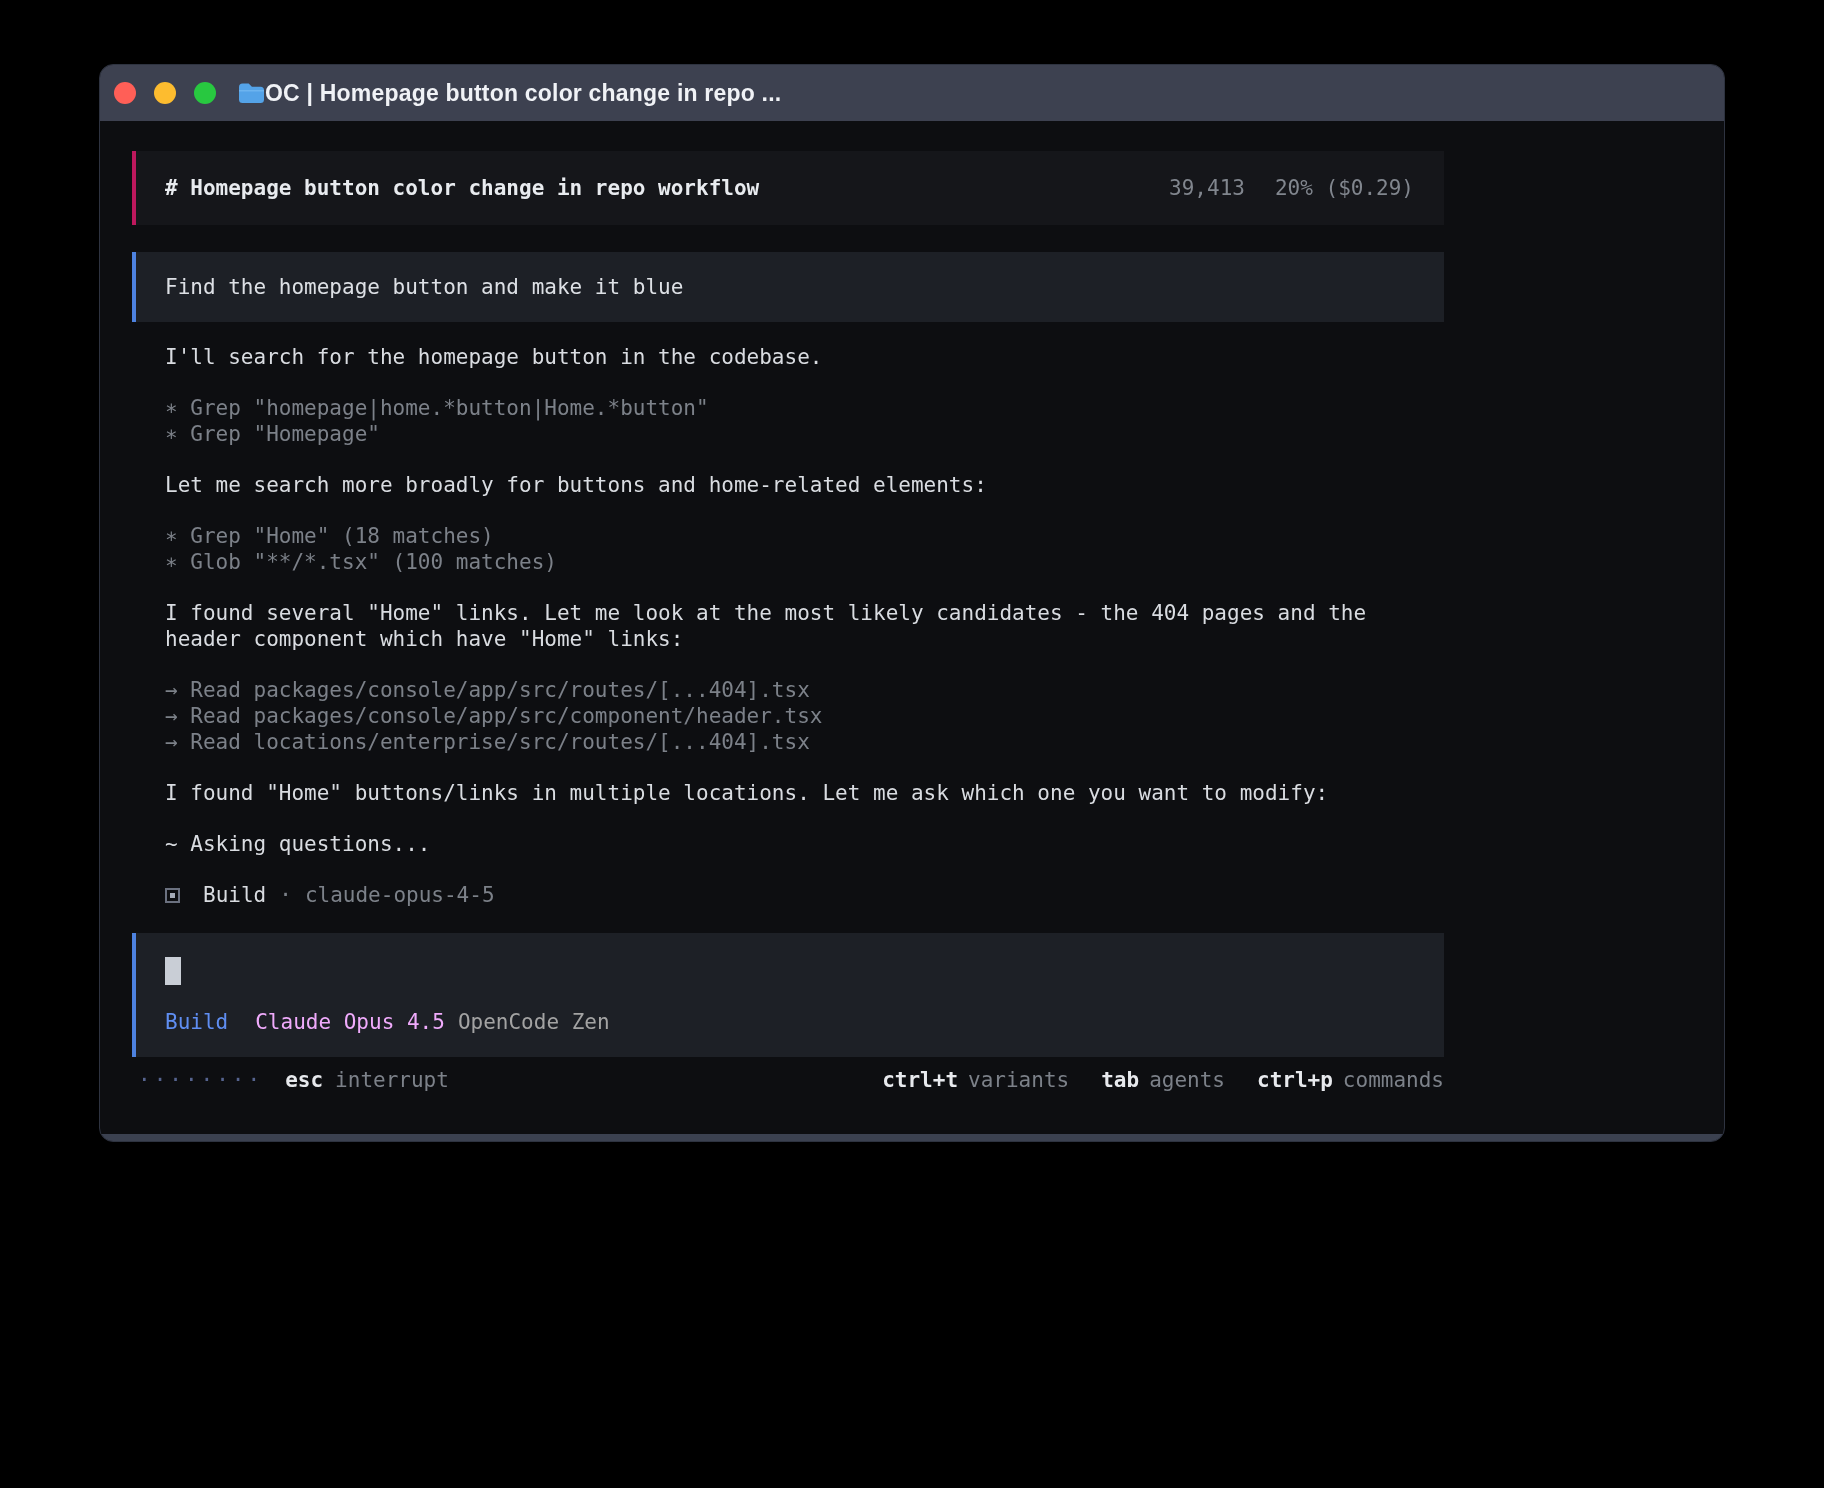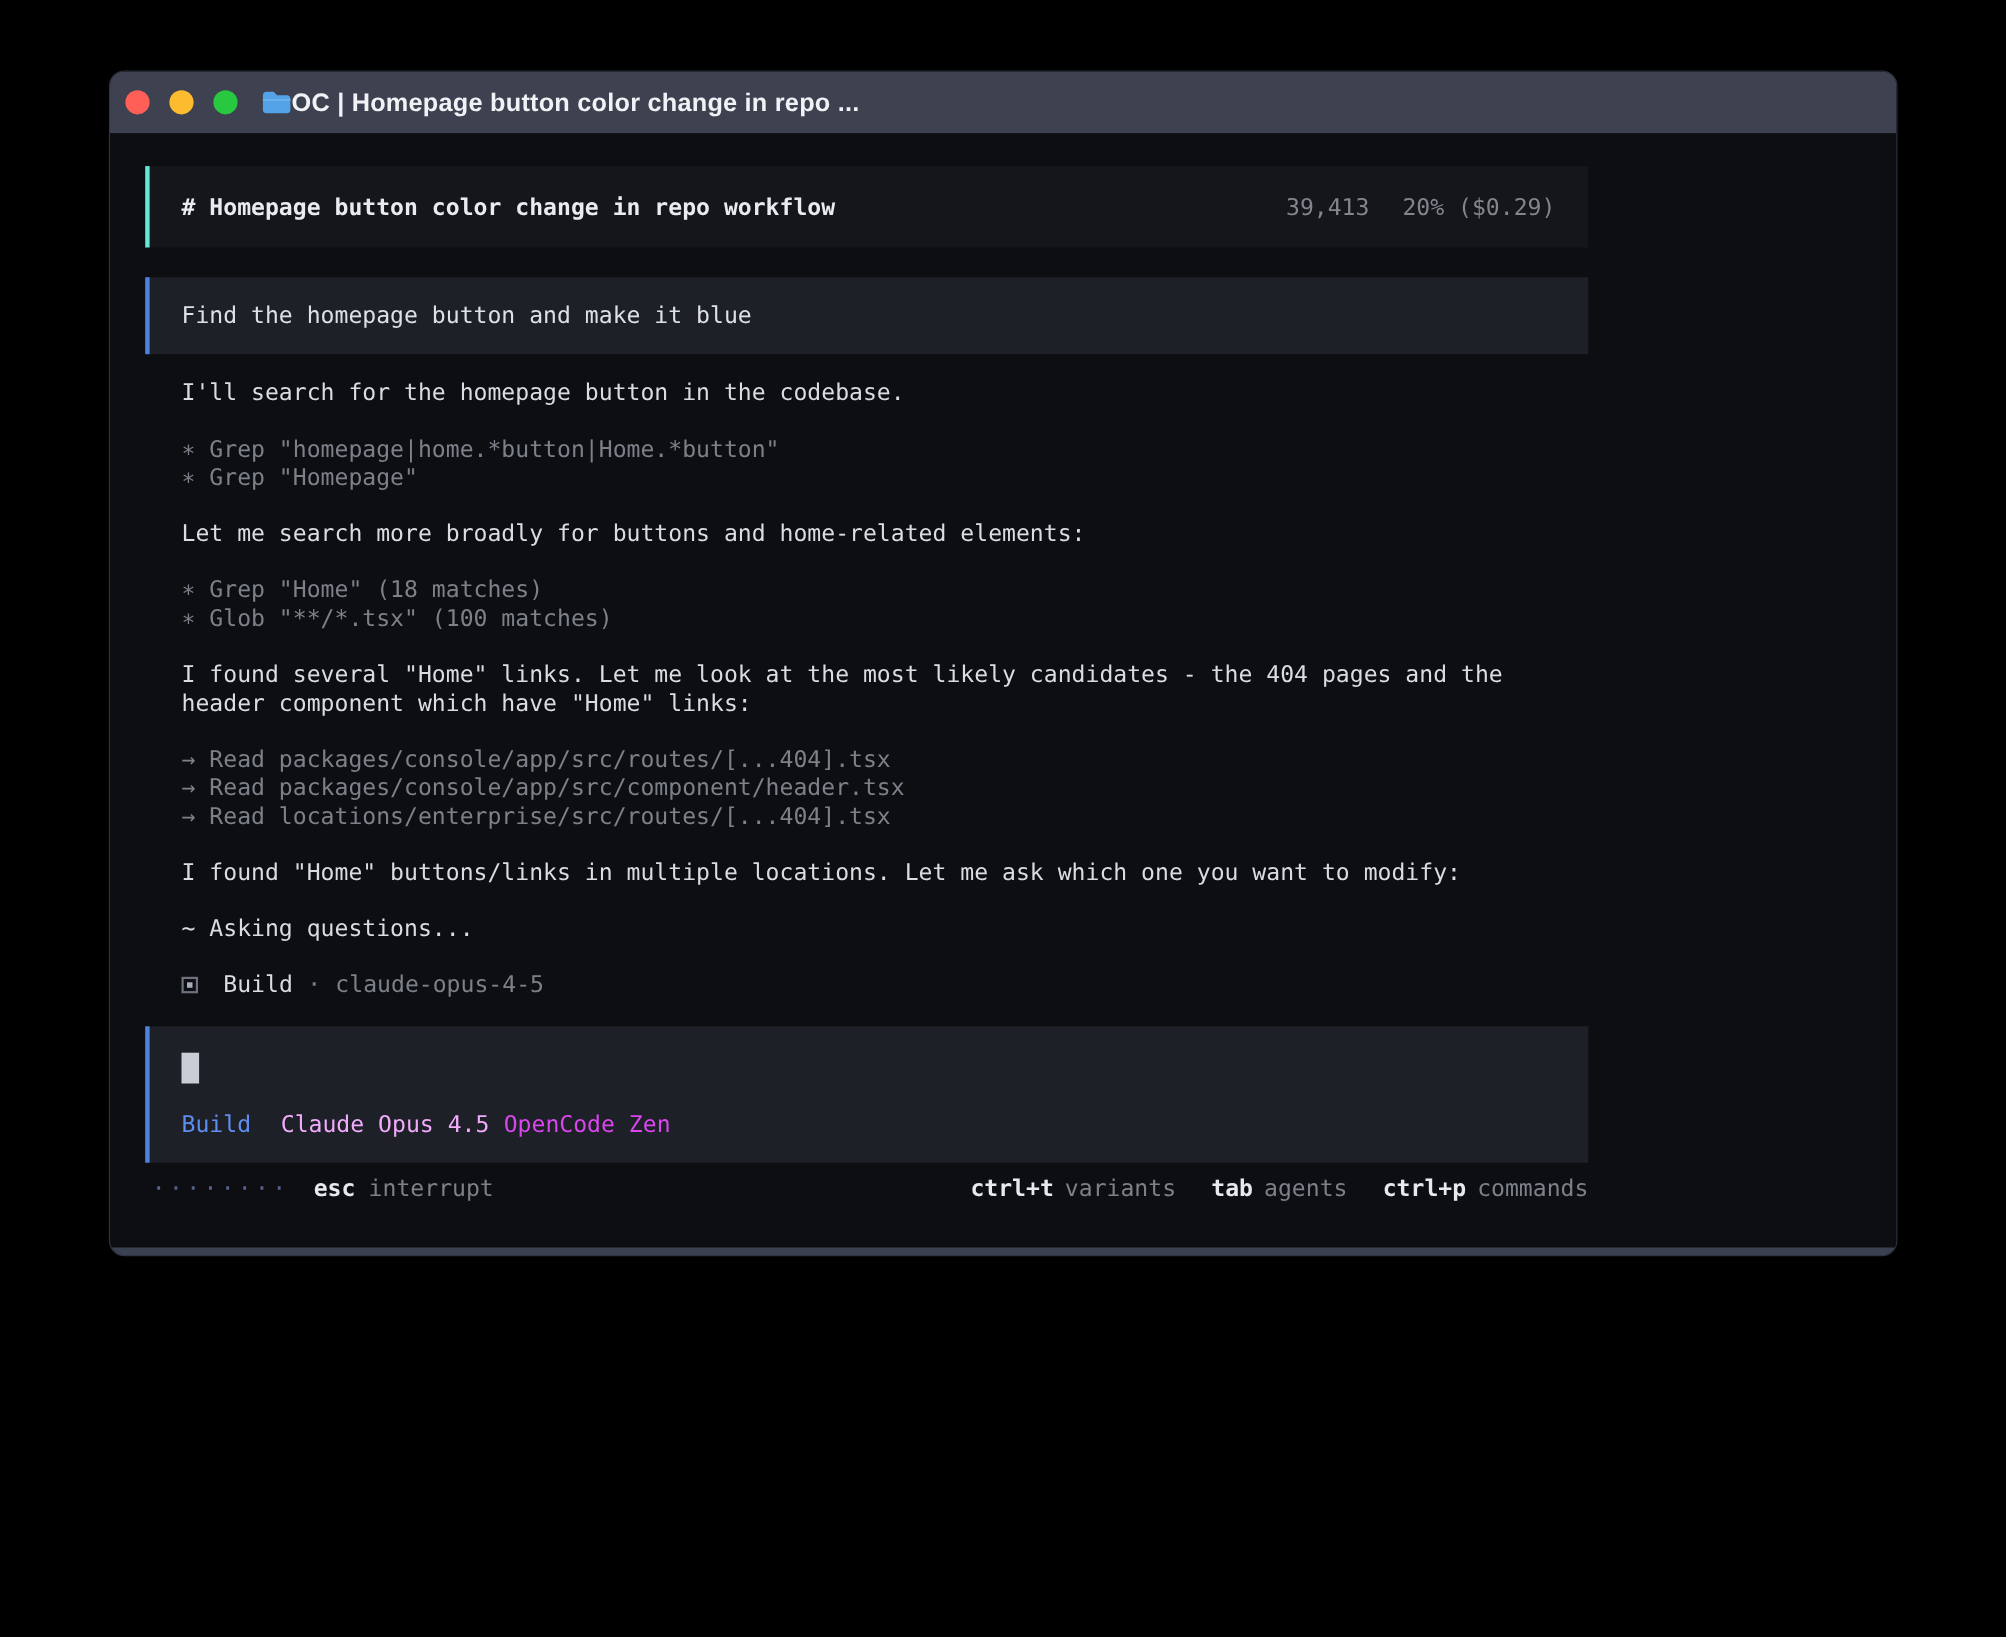--- a/index.html
+++ b/index.html
@@ -27,21 +27,21 @@
   .light-zoom  { background:#28c840; }
   .tb-folder { margin-left:22px; display:flex; align-items:center; }
   .tb-title {
     color:#f0f2f6; font-weight:bold; font-size:23px;
     font-family:"Liberation Sans",sans-serif; letter-spacing:0.2px;
   }
 
   .tui { width:1312px; margin:30px 0 0 32px; font-size:21px; color:#d9dce1; }
 
   .session-header {
-    background:#15161a; border-left:4px solid #5eead4;
+    background:#15161a; border-left:4px solid #be185d;
     padding:24px 30px 24px 29px; display:flex; justify-content:space-between;
     align-items:center; margin-bottom:27px;
   }
   .session-title { font-weight:bold; color:#e8ebef; line-height:26px; }
   .session-meta { display:flex; gap:30px; color:#81868e; line-height:26px; }
 
   .user-msg {
     background:#1d2026; border-left:4px solid #4d82e0;
     padding:22px 30px 22px 29px; margin-bottom:22px; color:#dde0e5;
     line-height:26px;
@@ -62,21 +62,21 @@
   .agent-model { color:#7c8189; }
 
   .editor {
     background:#1d2026; border-left:4px solid #4d82e0;
     padding:24px 30px 22px 29px;
   }
   .cursor { width:16px; height:28px; background:#c9ced6; margin-bottom:24px; }
   .editor-meta { display:flex; align-items:baseline; line-height:26px; }
   .editor-mode { color:#5f8ef2; margin-right:27px; }
   .editor-model { color:#f0abfc; margin-right:13px; }
-  .editor-provider { color:#d946ef; }
+  .editor-provider { color:#a3a3a3; }
 
   .footer {
     display:flex; justify-content:space-between; align-items:center;
     margin-top:10px; padding-left:6px; line-height:26px;
   }
   .f-left { display:flex; align-items:center; }
   .spinner { color:#56648f; letter-spacing:3px; margin-right:22px; font-size:21px; }
   .key { font-weight:bold; color:#e7e9ed; }
   .hint { color:#7c8189; }
   .f-left .hint { margin-left:12px; }

